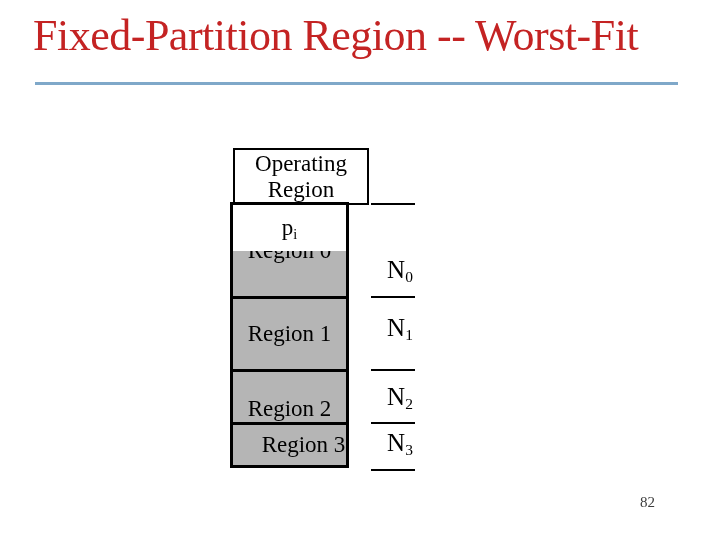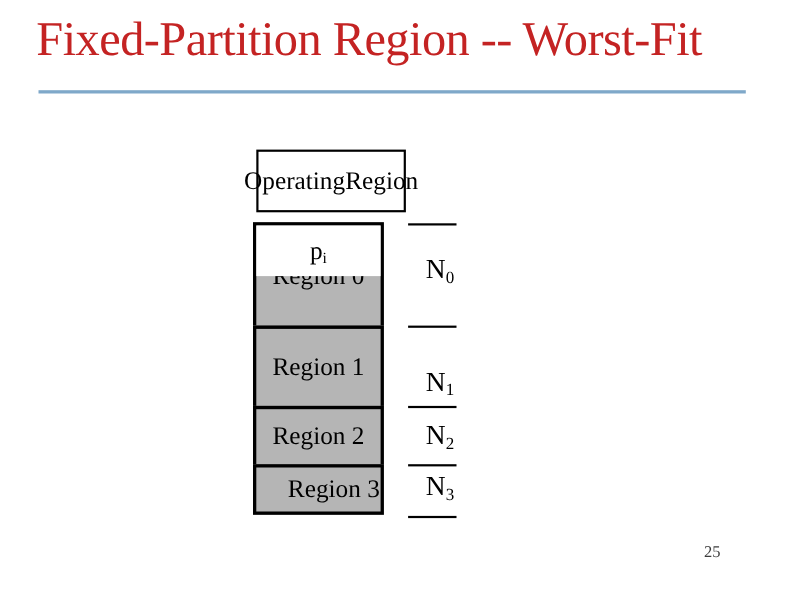--- a/index.html
+++ b/index.html
@@ -35,28 +35,28 @@
     top: 82px;
     width: 643px;
     height: 3px;
     background: #7fa8c9;
   }
 
   
   .os-box {
     position: absolute;
     left: 233px;
-    top: 136px;
+    top: 148px;
     width: 136px;
     height: 57px;
     box-sizing: border-box;
     border: 2px solid #000000;
     background: #ffffff;
     display: flex;
-    flex-direction: row;
+    flex-direction: column;
     align-items: center;
     justify-content: center;
     font-size: 23px;
     line-height: 26px;
     text-align: right;
   }
 
   
   .region-stack {
     position: absolute;
@@ -70,21 +70,21 @@
     border: 3px solid #000000;
     background: #b5b5b5;
     display: flex;
     align-items: center;
     justify-content: center;
     font-size: 23px;
   }
   .region + .region { margin-top: -3px; }
   .region--0 { height: 97px; }
   .region--1 { height: 76px; }
-  .region--2 { height: 56px; }
+  .region--2 { height: 56px; align-items: flex-end; }
   .region--3 { height: 46px; padding-left: 28px; }
   .region-label {
     position: relative;
     z-index: 1;
   }
   
   .process-overlay {
     position: absolute;
     top: 0;
     left: 0;
@@ -119,22 +119,22 @@
   .tick--4 { top: 469px; }
 
   .size-label {
     position: absolute;
     left: 376px;
     width: 48px;
     text-align: center;
     font-size: 25px;
     line-height: 27px;
   }
-  .size-label--0 { top: 232px; }
-  .size-label--1 { top: 334px; }
+  .size-label--0 { top: 256px; }
+  .size-label--1 { top: 314px; }
   .size-label--2 { top: 383px; }
   .size-label--3 { top: 429px; }
 
   .page-number {
     position: absolute;
     left: 640px;
     top: 494px;
     font-size: 15px;
     color: #3c3c3c;
   }
@@ -179,15 +179,15 @@
   <div class="tick tick--1"></div>
   <div class="tick tick--2"></div>
   <div class="tick tick--3"></div>
   <div class="tick tick--4"></div>
 
   <div class="size-label size-label--0"><span>N</span><span class="sub">0</span></div>
   <div class="size-label size-label--1"><span>N</span><span class="sub">1</span></div>
   <div class="size-label size-label--2"><span>N</span><span class="sub">2</span></div>
   <div class="size-label size-label--3"><span>N</span><span class="sub">3</span></div>
 
-  <div class="page-number">25</div>
+  <div class="page-number">82</div>
 
 </div>
 
 </body></html>

